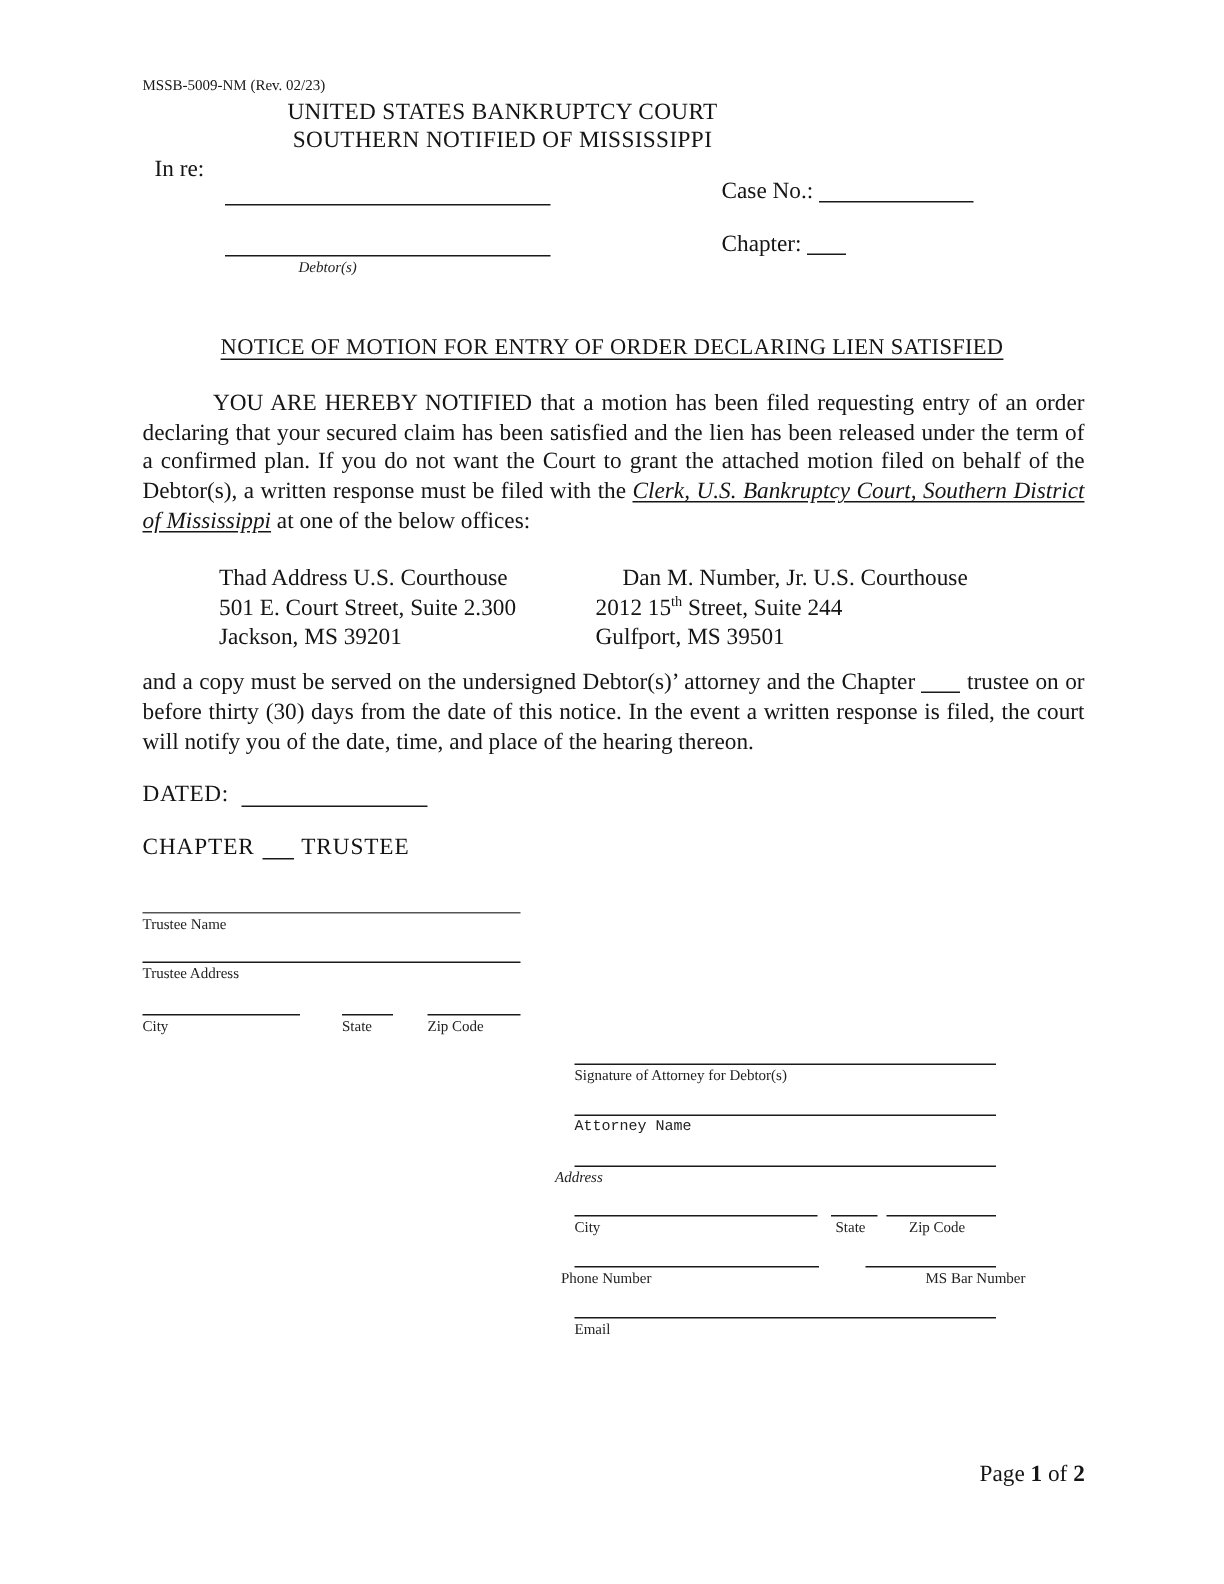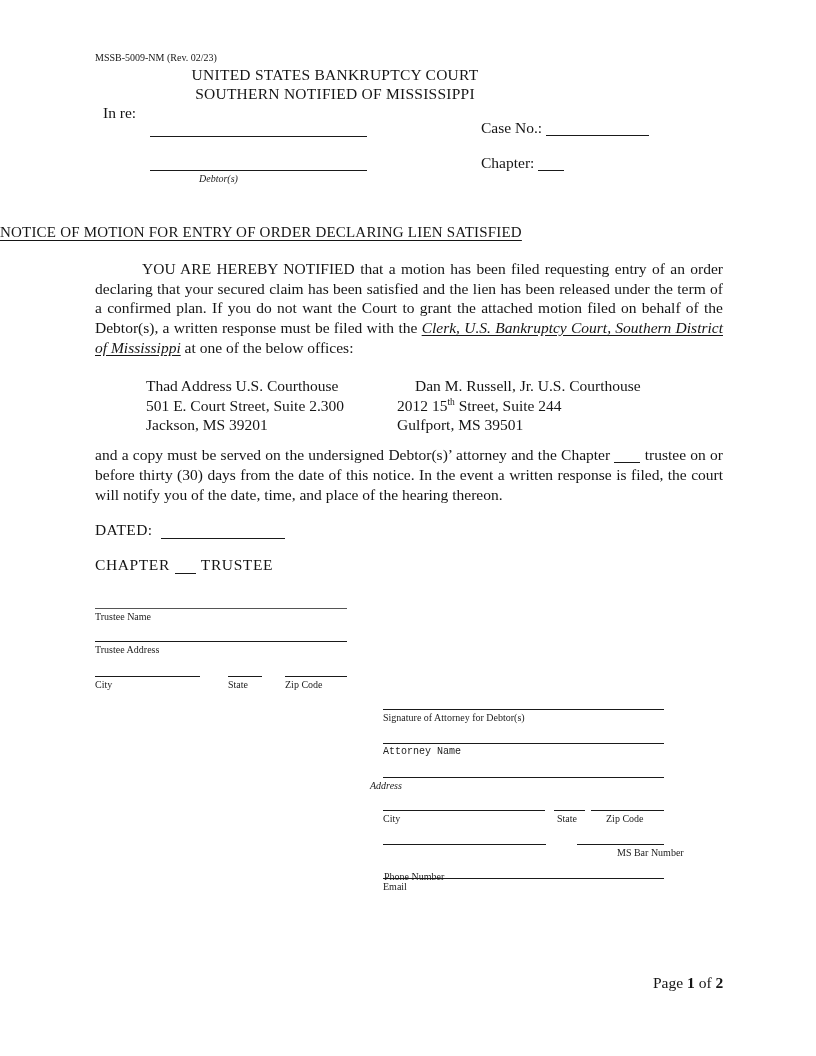--- a/index.html
+++ b/index.html
@@ -15,21 +15,21 @@
   .hline { position:absolute; height:0; border-top:1.4px solid #1a1a1a; }
   .field-label { position:absolute; font-size:10px; line-height:12px; color:#222; white-space:nowrap; }
   .debtors-caption { position:absolute; left:199px; top:173px; font-size:10px; font-style:italic; color:#222; }
 
   .inline-blank { display:inline-block; border-bottom:1.4px solid #1a1a1a; height:15px; vertical-align:-3px; }
   .case-no-row   { left:481px; top:119px; }
   .case-no-blank { width:103px; margin-left:4px; }
   .chapter-row   { left:481px; top:154px; }
   .chapter-blank { width:26px; margin-left:4px; }
 
-  .notice-title { position:absolute; left:0; top:224px; width:816px; text-align:left; font-size:15px; letter-spacing:0.2px; }
+  .notice-title { position:absolute; left:0; top:224px; width:816px; text-align:center; font-size:15px; letter-spacing:0.2px; }
   .underlined { text-decoration:underline; text-underline-offset:3px; }
 
   .body-p { position:absolute; left:95px; width:628px; font-size:15.5px; line-height:19.7px; text-align:justify; margin:0; }
   .p1 { top:259px; text-indent:47px; }
   .p2 { top:445px; line-height:19.9px; }
   .clerk-em { font-style:italic; text-decoration:underline; text-underline-offset:2px; }
   .chapter-num-blank { width:26px; }
 
   .office-col { position:absolute; top:376px; font-size:15.5px; line-height:19.7px; }
   .office-left { left:146px; }
@@ -77,21 +77,21 @@
 
   <p class="body-p p1"><span>YOU ARE HEREBY NOTIFIED that a motion has been filed requesting entry of an order declaring that your secured claim has been satisfied and the lien has been released under the term of a confirmed plan. If you do not want the Court to grant the attached motion filed on behalf of the Debtor(s), a written response must be filed with the </span><span class="clerk-em">Clerk, U.S. Bankruptcy Court, Southern District of Mississippi</span><span> at one of the below offices:</span></p>
 
   <div class="office-col office-left">
     <div>Thad Address U.S. Courthouse</div>
     <div>501 E. Court Street, Suite 2.300</div>
     <div>Jackson, MS 39201</div>
   </div>
 
   <div class="office-col office-right">
-    <div class="o-line1">Dan M. Russell, Jr. U.S. Courthouse</div>
+    <div class="o-line1">Dan M. Number, Jr. U.S. Courthouse</div>
     <div><span>2012 15</span><sup class="ord">th</sup><span> Street, Suite 244</span></div>
     <div>Gulfport, MS 39501</div>
   </div>
 
   <p class="body-p p2"><span>and a copy must be served on the undersigned Debtor(s)’ attorney and the Chapter</span> <span class="inline-blank chapter-num-blank"></span> <span>trustee on or before thirty (30) days from the date of this notice.  In the event a written response is filed, the court will notify you of the date, time, and place of the hearing thereon.</span></p>
 
   <div class="txt dated-row">
     <span>DATED:</span><span class="inline-blank dated-blank"></span>
   </div>
 
@@ -122,21 +122,21 @@
   <div class="field-label" style="left:370px; top:780px;font-style:italic;">Address</div>
 
   <div class="hline" style="left:383px; top:810px; width:162px;"></div>
   <div class="field-label" style="left:383px; top:813px;">City</div>
   <div class="hline" style="left:554px; top:810px; width:31px;"></div>
   <div class="field-label" style="left:557px; top:813px;">State</div>
   <div class="hline" style="left:591px; top:810px; width:73px;"></div>
   <div class="field-label" style="left:606px; top:813px;">Zip Code</div>
 
   <div class="hline" style="left:383px; top:844px; width:163px;"></div>
-  <div class="field-label" style="left:384px; top:847px;margin-top:24px;">Phone Number</div>
+  <div class="field-label" style="left:374px; top:847px;">Phone Number</div>
   <div class="hline" style="left:577px; top:844px; width:87px;"></div>
   <div class="field-label" style="left:577px; top:847px;margin-left:40px;">MS Bar Number</div>
 
   <div class="hline" style="left:383px; top:878px; width:281px;"></div>
   <div class="field-label" style="left:383px; top:881px;">Email</div>
 
   <div class="footer">
     <span>Page</span>
     <span class="b">1</span>
     <span>of</span>

